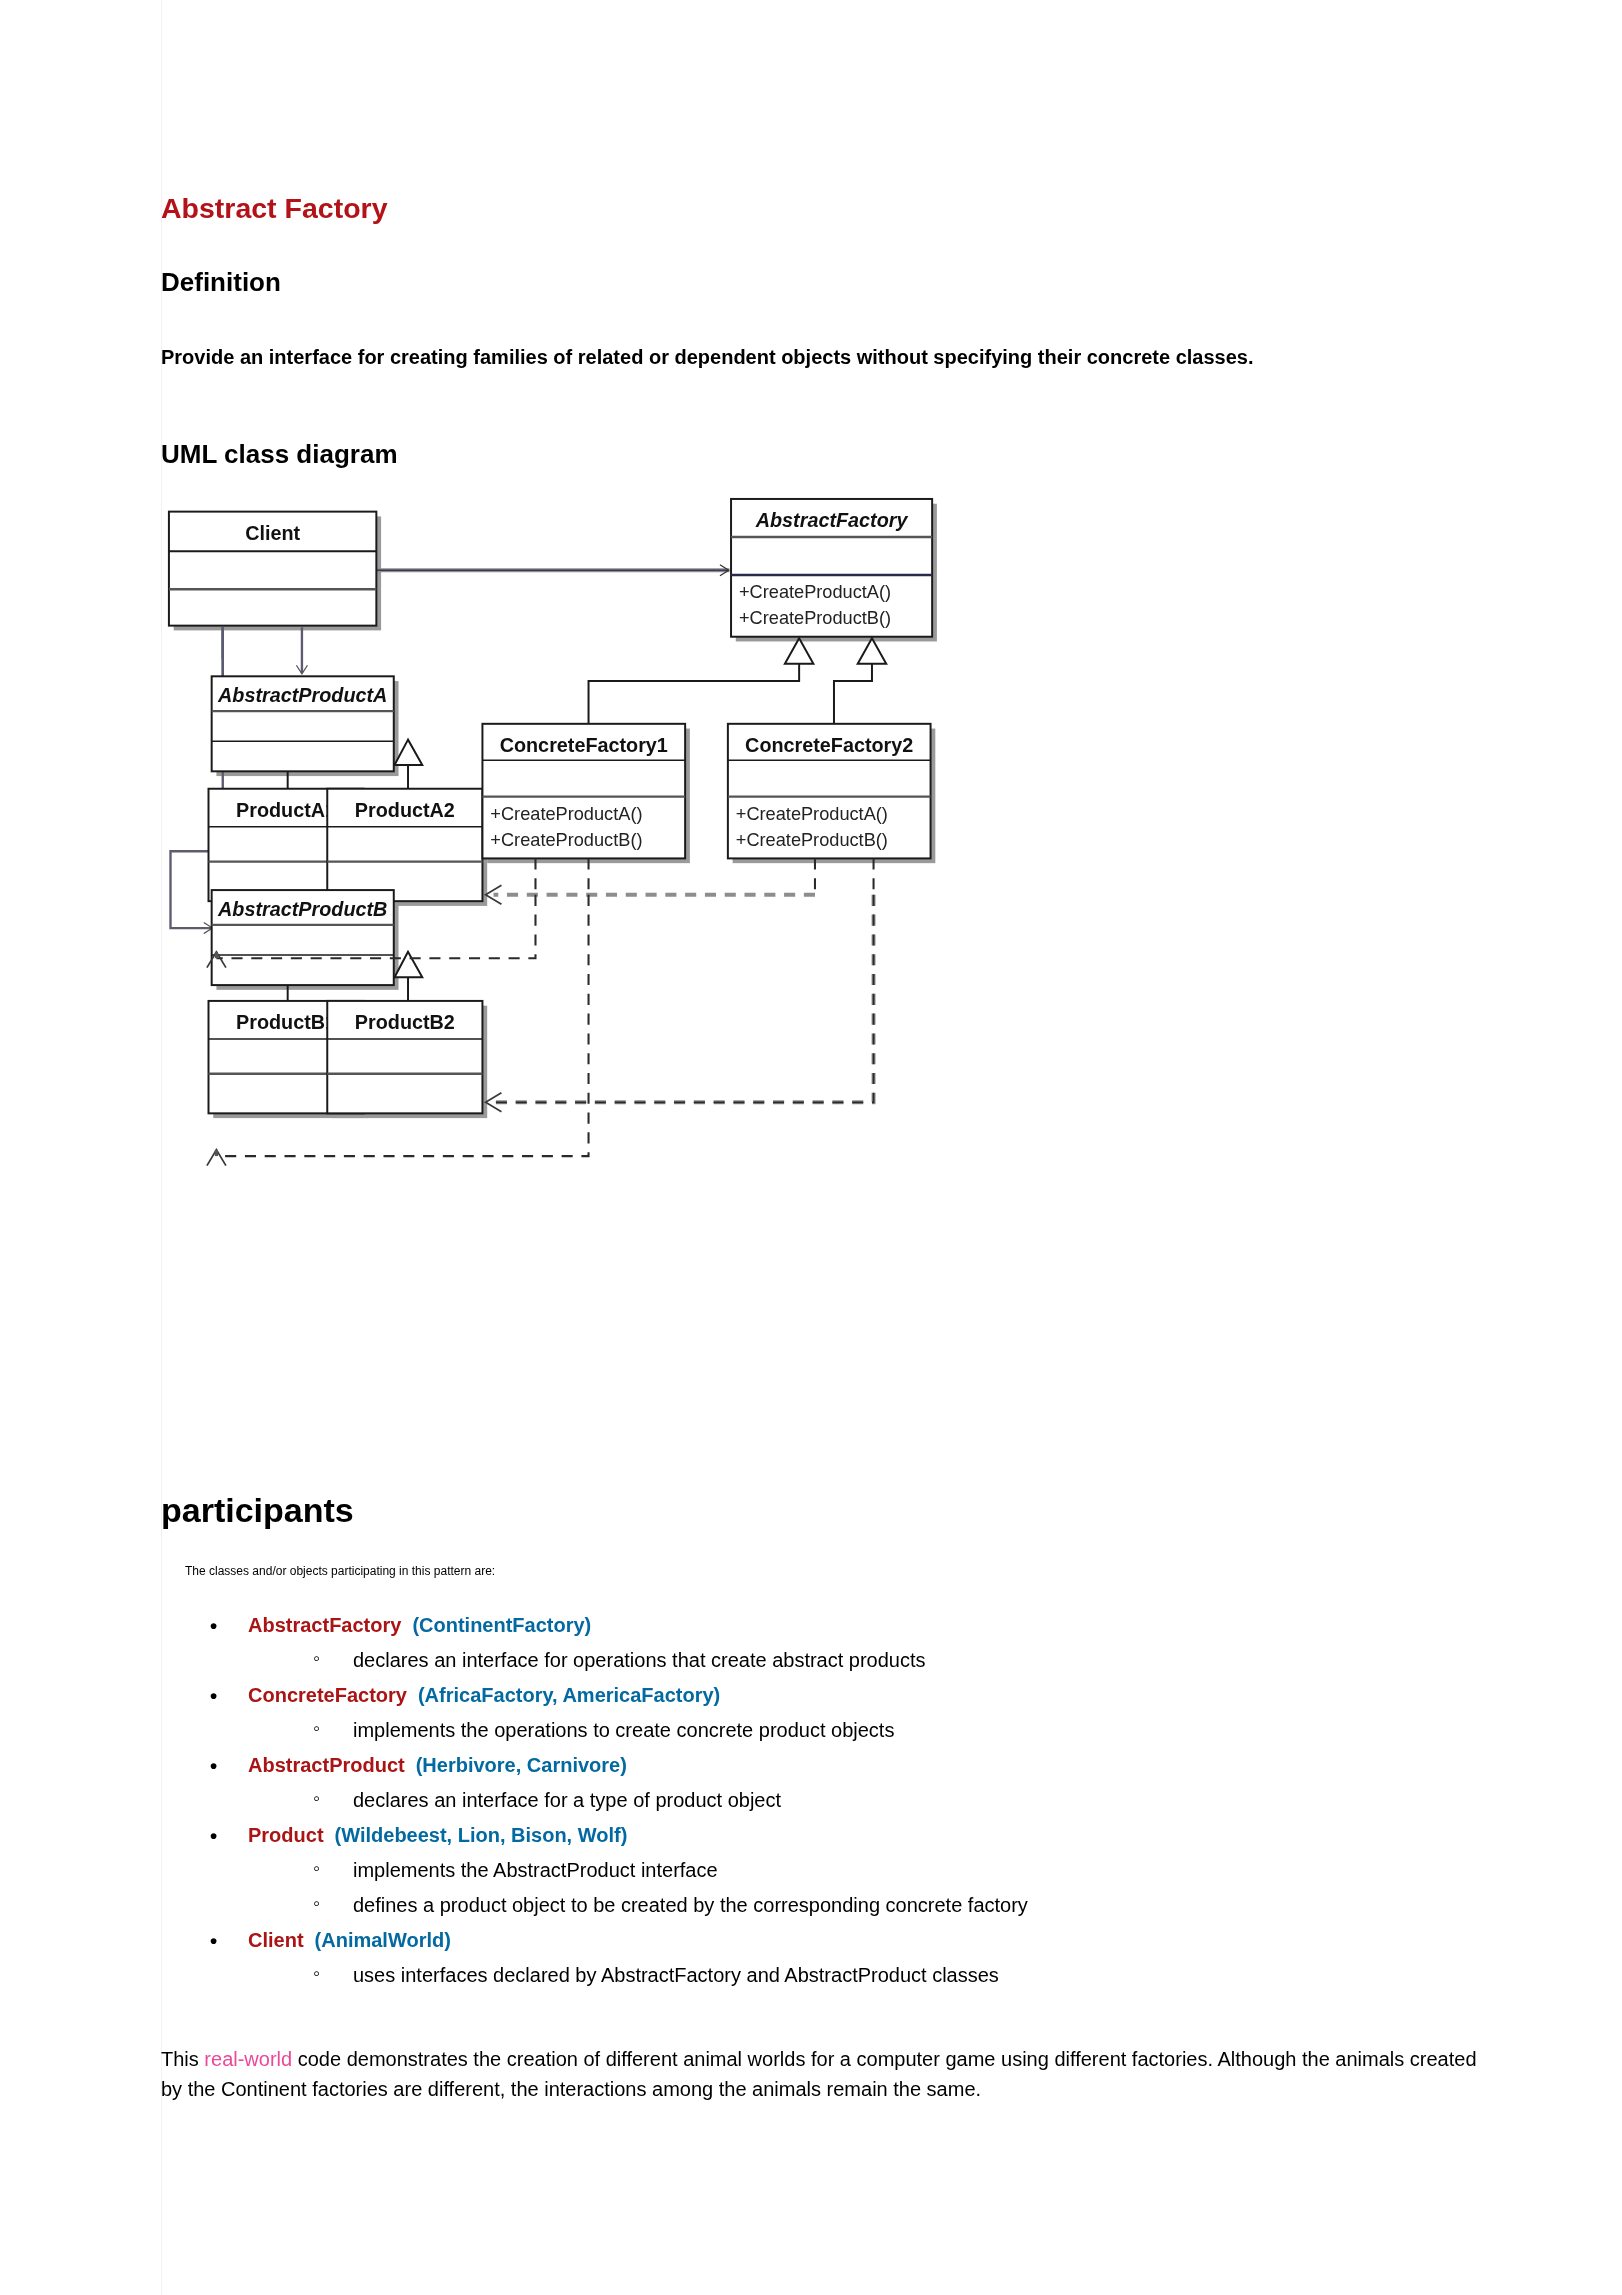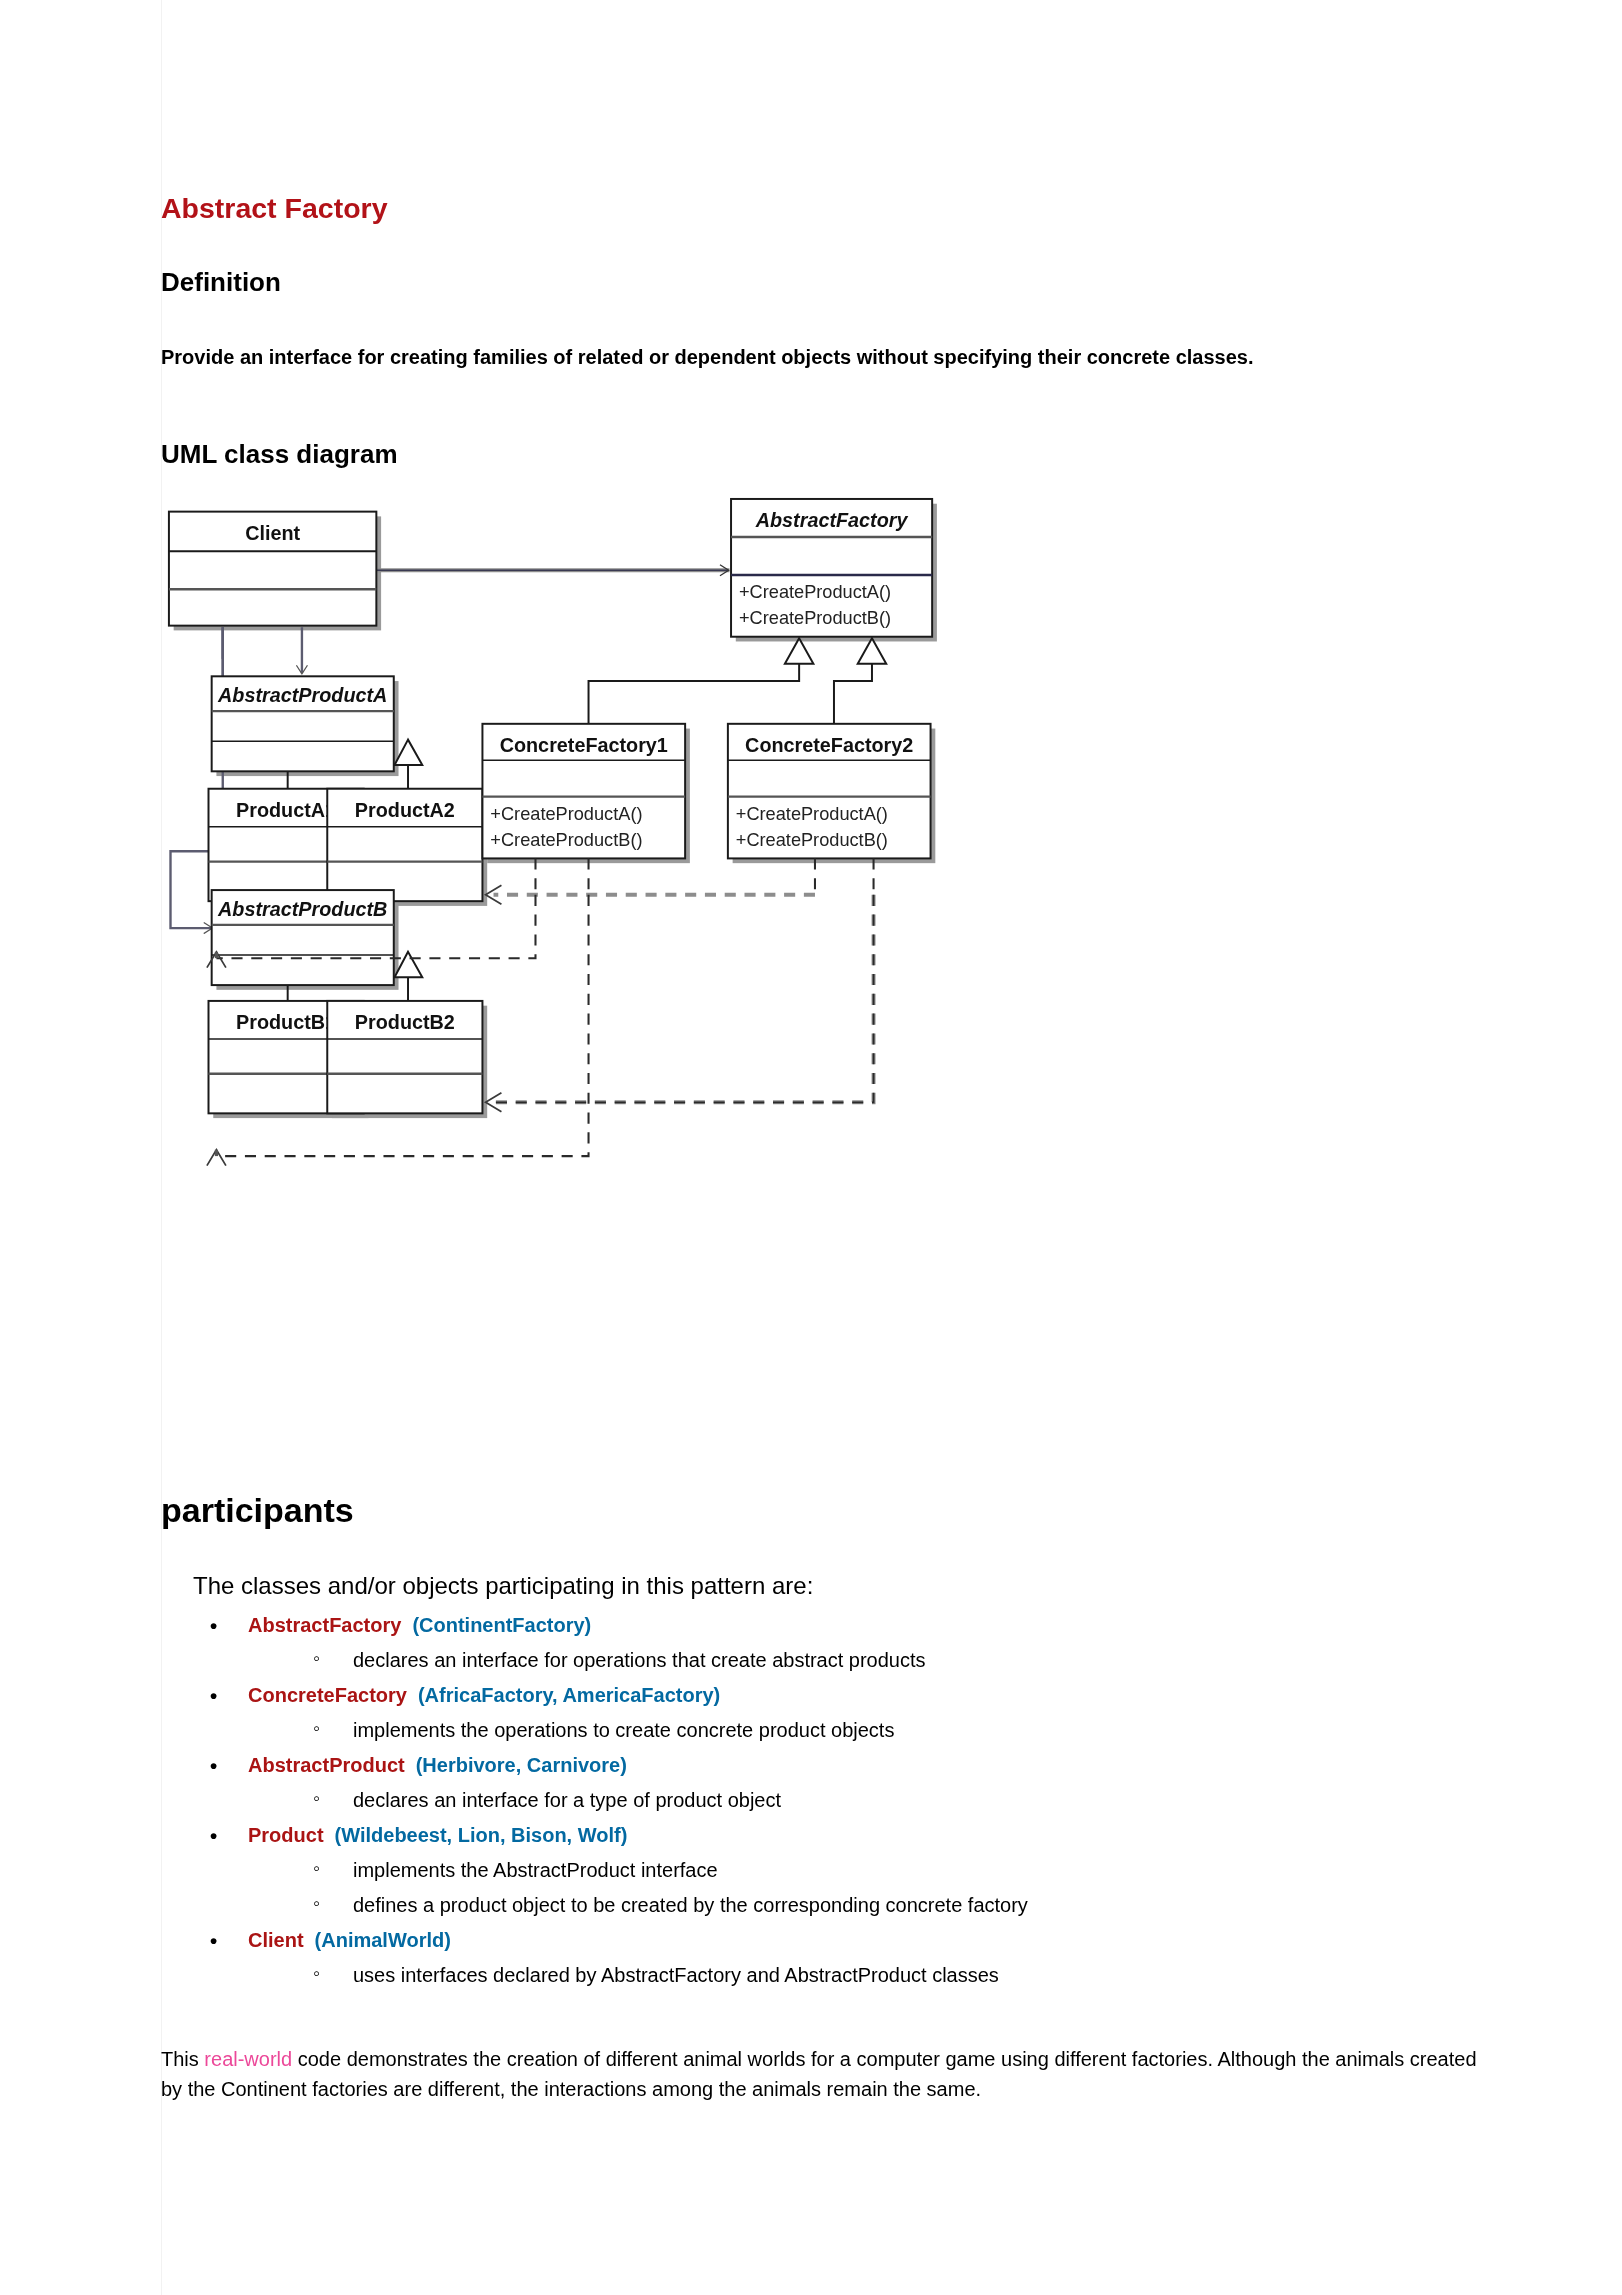--- a/index.html
+++ b/index.html
@@ -62,22 +62,22 @@
     font-weight: bold;
     margin: 0;
     white-space: nowrap;
   }
 
   
   .part-intro {
     position: absolute;
     left: 174px;
     top: 1564px;
-    font-size: 24px;
-    margin: 8px;
+    font-size: 12px;
+    margin: 0;
   }
   .bullets {
     position: absolute;
     left: 150px;
     top: 1608px;
     width: 1188px;
   }
   .b-item { position: relative; }
   .b-line {
     position: relative;

